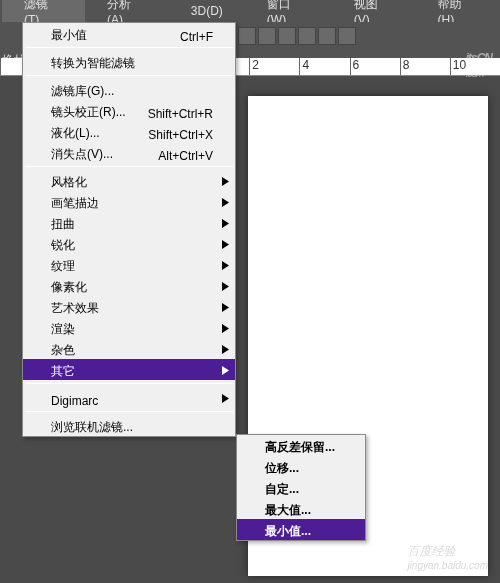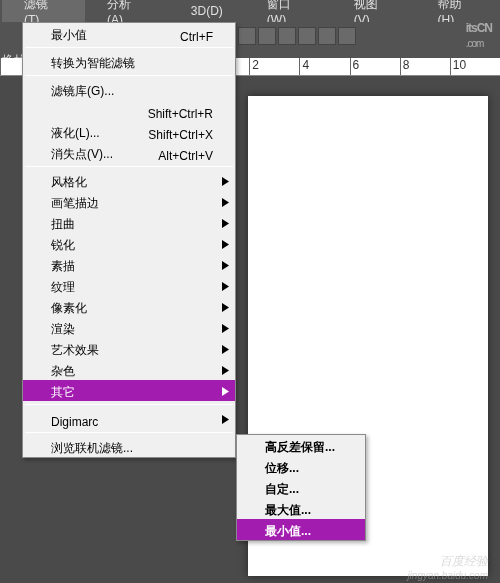--- a/index.html
+++ b/index.html
@@ -12,31 +12,31 @@
 .toolbar-bg { background: #535353; height: 36px; position: relative; }
 .toolbar-icons { position: absolute; left: 238px; top: 5px; display: flex; gap: 2px; }
 .tb-icon { width: 18px; height: 18px; background: #6a6a6a; border: 1px solid #444; }
 
 .ruler { position: absolute; top: 58px; left: 0; right: 0; height: 18px; background: #fff; border-bottom: 1px solid #888; display: flex; font-size: 9px; color: #333; }
 .ruler-seg { position: relative; width: 60px; border-left: 1px solid #666; padding-left: 2px; }
 
 .canvas-area { position: absolute; top: 76px; left: 0; right: 0; bottom: 0; background: #4a4a4a; }
 .canvas { position: absolute; top: 20px; left: 248px; width: 240px; height: 480px; background: #fff; box-shadow: 0 0 8px rgba(0,0,0,0.5); }
 
-.watermark-top { position: absolute; top: 12px; right: 8px; color: rgba(255,255,255,0.5); font-size: 22px; font-weight: bold; letter-spacing: -1px; }
+.watermark-top { position: absolute; top: 42px; right: 8px; color: rgba(255,255,255,0.5); font-size: 22px; font-weight: bold; font-style: italic; letter-spacing: -1px; }
 .watermark-top small { display: block; font-size: 10px; font-weight: normal; }
-.watermark-bot { position: absolute; bottom: 2px; right: 12px; color: rgba(180,180,180,0.5); font-size: 16px; font-style: italic; text-align: right; }
+.watermark-bot { position: absolute; bottom: 12px; right: 12px; color: rgba(180,180,180,0.5); font-size: 16px; font-style: italic; }
 .watermark-bot small { font-size: 10px; display: block; }
 
 .dropdown { position: absolute; top: 22px; left: 22px; width: 214px; background: #f0f0f0; border: 1px solid #8a8a8a; box-shadow: 2px 2px 4px rgba(0,0,0,0.3); }
 .submenu { position: absolute; top: 434px; left: 236px; width: 130px; background: #f0f0f0; border: 1px solid #8a8a8a; box-shadow: 2px 2px 4px rgba(0,0,0,0.3); font-weight: bold; }
 
 .menu-item { display: flex; align-items: flex-end; height: 21px; padding: 0 22px 0 28px; color: #000; position: relative; cursor: default; }
 .menu-item .shortcut { margin-left: auto; color: #000; }
-.menu-item.highlight { background: #a21caf; color: #fff; }
+.menu-item.highlight { background: #4c1d95; color: #fff; }
 .menu-item.highlight .arrow svg path { fill: #fff; }
 .separator { height: 1px; background: #c0c0c0; margin: 3px 2px; border-bottom: 1px solid #fff; }
 
 .arrow { position: absolute; right: 6px; top: 5px; }
 .arrow svg { width: 7px; height: 9px; }
 .arrow svg path { fill: #000; }
 
 .partial-text { position: absolute; top: 30px; left: 2px; color: #ddd; font-size: 12px; }
 </style>
 </head>
@@ -91,20 +91,21 @@
     </div>
   <div class="separator"></div>
   <div class="menu-item">
       <span>转换为智能滤镜</span>
     </div>
   <div class="separator"></div>
   <div class="menu-item">
       <span>滤镜库(G)...</span>
     </div>
   <div class="menu-item">
+      <span>镜头校正(R)...</span>
       <span class="shortcut">Shift+Ctrl+R</span>
     </div>
   <div class="menu-item">
       <span>液化(L)...</span>
       <span class="shortcut">Shift+Ctrl+X</span>
     </div>
   <div class="menu-item">
       <span>消失点(V)...</span>
       <span class="shortcut">Alt+Ctrl+V</span>
     </div>
@@ -127,45 +128,39 @@
           <path d="M0 0 L7 4.5 L0 9 Z"></path>
         </svg></span>
     </div>
   <div class="menu-item">
       <span>锐化</span>
       <span class="arrow"><svg viewBox="0 0 7 9">
           <path d="M0 0 L7 4.5 L0 9 Z"></path>
         </svg></span>
     </div>
   <div class="menu-item">
-      <span>素描</span>
-      <span class="arrow"><svg viewBox="0 0 7 9">
-          <path d="M0 0 L7 4.5 L0 9 Z"></path>
-        </svg></span>
-    </div>
-  <div class="menu-item">
       <span>纹理</span>
       <span class="arrow"><svg viewBox="0 0 7 9">
           <path d="M0 0 L7 4.5 L0 9 Z"></path>
         </svg></span>
     </div>
   <div class="menu-item">
       <span>像素化</span>
       <span class="arrow"><svg viewBox="0 0 7 9">
           <path d="M0 0 L7 4.5 L0 9 Z"></path>
         </svg></span>
     </div>
   <div class="menu-item">
+      <span>艺术效果</span>
+      <span class="arrow"><svg viewBox="0 0 7 9">
+          <path d="M0 0 L7 4.5 L0 9 Z"></path>
+        </svg></span>
+    </div>
+  <div class="menu-item">
       <span>渲染</span>
-      <span class="arrow"><svg viewBox="0 0 7 9">
-          <path d="M0 0 L7 4.5 L0 9 Z"></path>
-        </svg></span>
-    </div>
-  <div class="menu-item">
-      <span>艺术效果</span>
       <span class="arrow"><svg viewBox="0 0 7 9">
           <path d="M0 0 L7 4.5 L0 9 Z"></path>
         </svg></span>
     </div>
   <div class="menu-item">
       <span>杂色</span>
       <span class="arrow"><svg viewBox="0 0 7 9">
           <path d="M0 0 L7 4.5 L0 9 Z"></path>
         </svg></span>
     </div>

